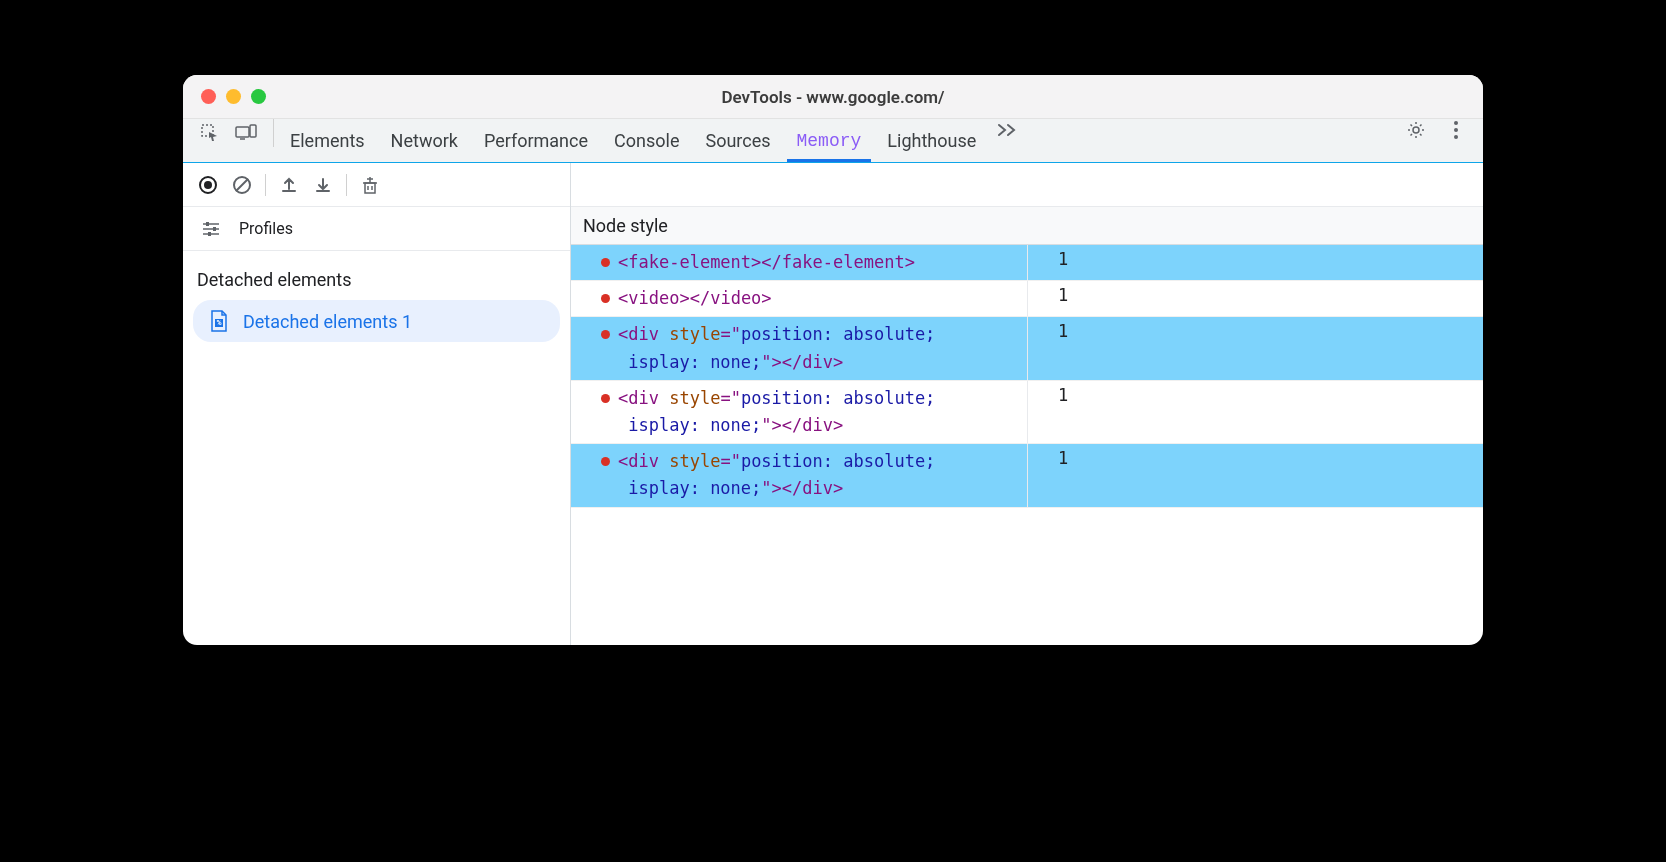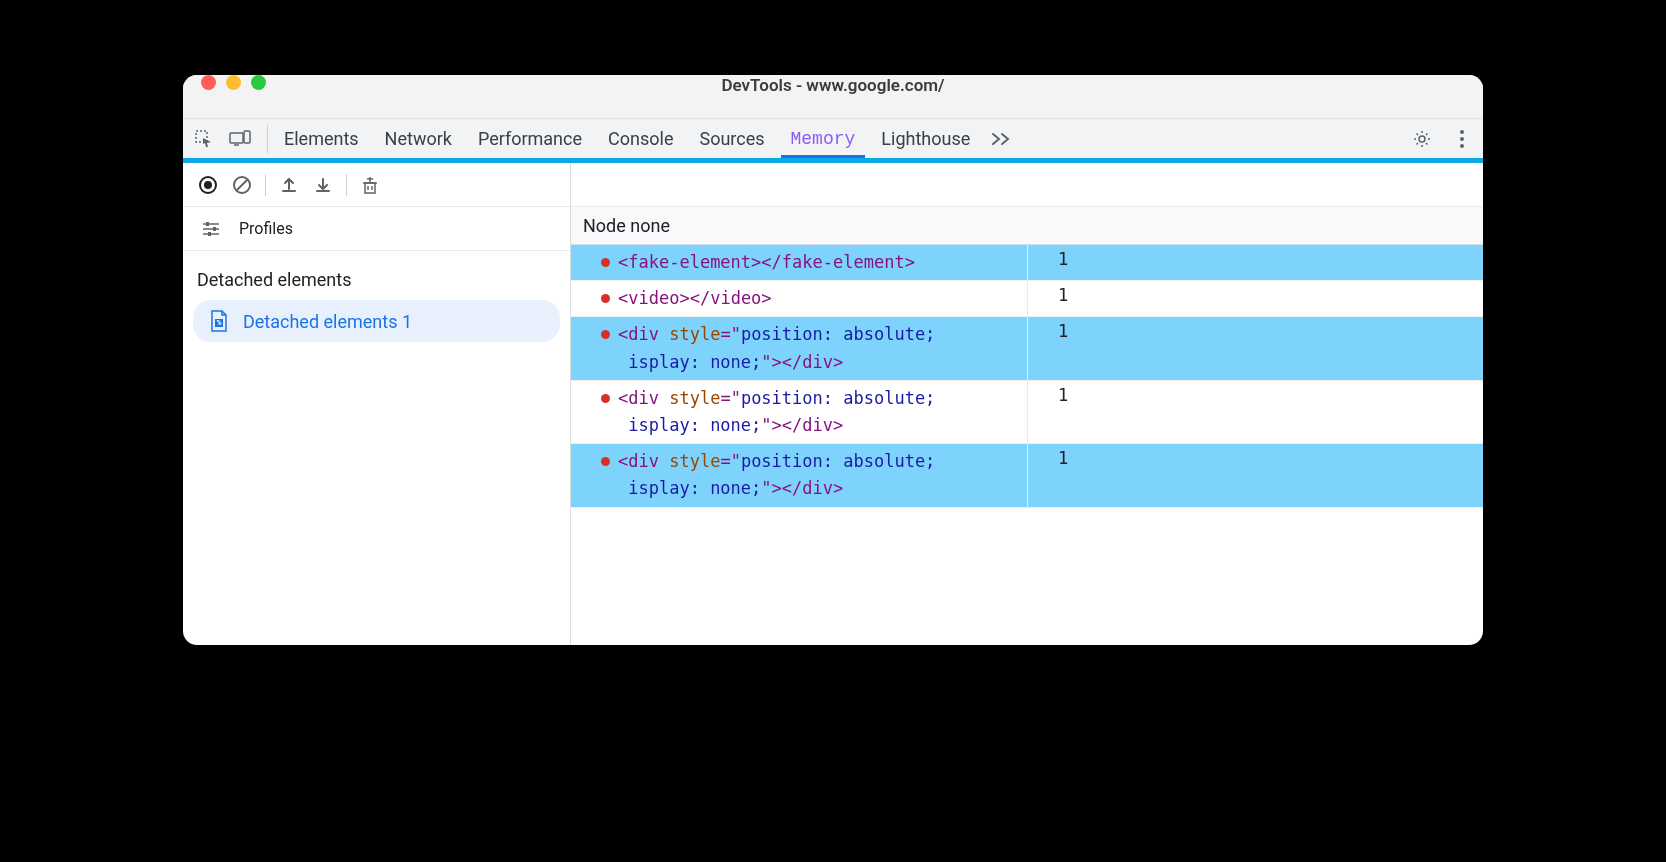--- a/index.html
+++ b/index.html
@@ -20,21 +20,21 @@
   border-radius: 14px;
   overflow: hidden;
   box-shadow: 0 10px 40px rgba(0,0,0,0.5);
   display: flex;
   flex-direction: column;
 }
 .titlebar {
   height: 44px;
   background: #f4f3f4;
   display: flex;
-  align-items: flex-start;
+  align-items: center;
   padding: 0 18px;
   position: relative;
   border-bottom: 1px solid #e2e2e2;
 }
 .traffic-lights {
   display: flex;
   gap: 10px;
 }
 .tl { width: 15px; height: 15px; border-radius: 50%; }
 .tl.red { background: #ff5f57; }
@@ -45,23 +45,23 @@
   left: 50%;
   transform: translateX(-50%);
   font-size: 17px;
   font-weight: 600;
   color: #3c3c3c;
 }
 .tabbar {
   height: 44px;
   background: #f1f3f4;
   display: flex;
-  align-items: center;
-  border-bottom: 5px solid #0ea5e9;
-  padding: 0 10px;
+  align-items: flex-start;
+  border-bottom: 1px solid #0ea5e9;
+  padding: 0 16px;
 }
 .tabbar-left {
   display: flex;
   align-items: center;
   gap: 14px;
   padding-right: 16px;
   border-right: 1px solid #d0d0d0;
   height: 28px;
 }
 .icon-btn {
@@ -346,21 +346,21 @@
             <rect x="6" y="9" width="8" height="8" fill="#1a73e8"></rect>
             <text x="10" y="15" font-size="7" fill="#fff" text-anchor="middle" font-weight="bold">%</text>
           </svg>
         <span>Detached elements 1</span>
       </div>
     </div>
 
     <div class="main">
       <div class="main-blank"></div>
       <div class="table-header">
-        <div class="col-count">Node none</div>
+        <div class="col-count">Node style</div>
       </div>
       <div class="table-body" id="table-body">
           <div class="row alt">
             <div class="cell-nodes">
               <div class="red-dot"></div>
               <span><span class="code-punc">&lt;</span><span class="code-tag">fake-element</span><span class="code-punc">&gt;</span><span class="code-punc">&lt;/</span><span class="code-tag">fake-element</span><span class="code-punc">&gt;</span></span>
             </div>
             <div class="cell-count">1</div>
           </div>
           <div class="row">

